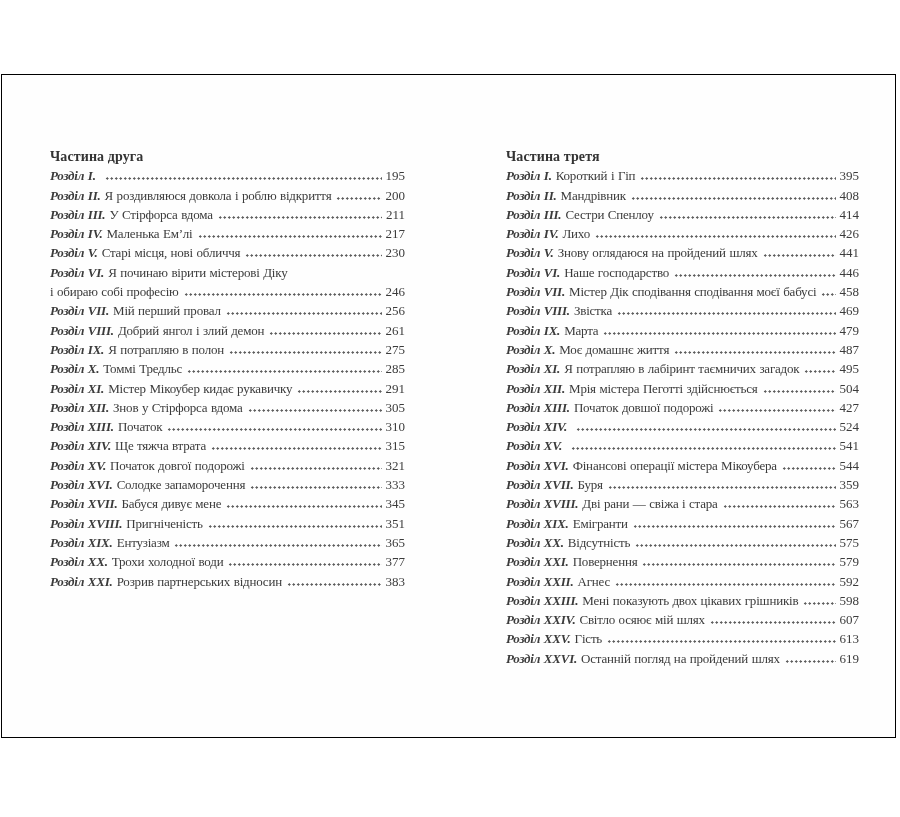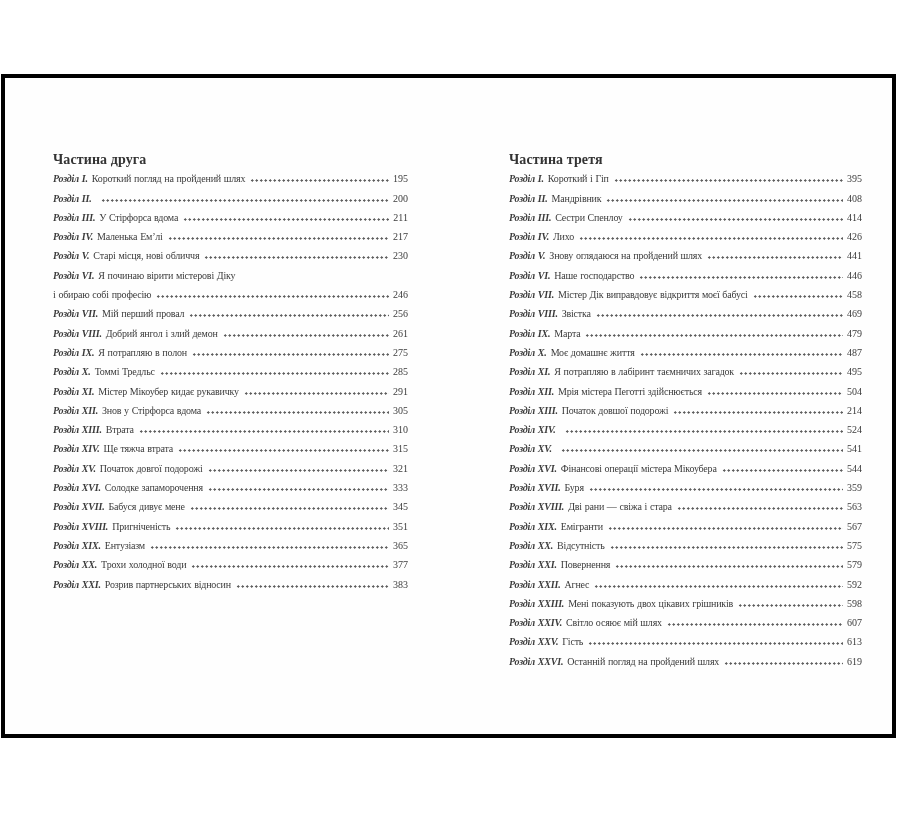--- a/index.html
+++ b/index.html
@@ -12,42 +12,42 @@
   .canvas {
     position: relative;
     width: 900px; height: 817px;
     background: #ffffff;
   }
   .page {
     position: absolute;
     left: 1px; top: 74px;
     width: 895px; height: 664px;
     box-sizing: border-box;
-    border: 4px solid #000000;
+    border: 1px solid #000000;
     background: #fefefe;
   }
   .toc {
     display: flex;
     padding: 72px 0 0 48px;
     gap: 101px;
   }
   .column { flex: 0 0 auto; }
   .column.col-0 { width: 355px; }
   .column.col-1 { width: 353px; }
   .col-header {
     font-size: 14px;
     line-height: 19.3px;
     font-weight: 700;
     color: #333333;
     letter-spacing: 0.1px;
   }
   .entry {
     display: flex;
     align-items: baseline;
-    font-size: 10px;
+    font-size: 13px;
     line-height: 19.3px;
     color: #3b3b3b;
     white-space: nowrap;
     letter-spacing: -0.2px;
     word-spacing: 0.5px;
     overflow: hidden;
   }
   .label {
     font-style: italic;
     font-weight: 700;
@@ -74,26 +74,26 @@
 </head>
 <body>
 
 <div class="canvas">
   <div class="page">
     <div class="toc">
         <div class="column col-0">
           <div class="col-header">Частина друга</div>
           <div class="entry">
             <span class="label">Розділ I.</span>
-            <span class="title">Короткий погляд на пройдений шлях</span>
             <span class="leader"></span>
             <span class="pagenum">195</span>
           </div>
           <div class="entry">
             <span class="label">Розділ II.</span>
+            <span class="title">Я роздивляюся довкола і роблю відкриття</span>
             <span class="leader"></span>
             <span class="pagenum">200</span>
           </div>
           <div class="entry">
             <span class="label">Розділ III.</span>
             <span class="title">У Стірфорса вдома</span>
             <span class="leader"></span>
             <span class="pagenum">211</span>
           </div>
           <div class="entry">
@@ -148,21 +148,21 @@
             <span class="pagenum">291</span>
           </div>
           <div class="entry">
             <span class="label">Розділ XII.</span>
             <span class="title">Знов у Стірфорса вдома</span>
             <span class="leader"></span>
             <span class="pagenum">305</span>
           </div>
           <div class="entry">
             <span class="label">Розділ XIII.</span>
-            <span class="title">Втрата</span>
+            <span class="title">Початок</span>
             <span class="leader"></span>
             <span class="pagenum">310</span>
           </div>
           <div class="entry">
             <span class="label">Розділ XIV.</span>
             <span class="title">Ще тяжча втрата</span>
             <span class="leader"></span>
             <span class="pagenum">315</span>
           </div>
           <div class="entry">
@@ -241,21 +241,21 @@
             <span class="pagenum">441</span>
           </div>
           <div class="entry">
             <span class="label">Розділ VI.</span>
             <span class="title">Наше господарство</span>
             <span class="leader"></span>
             <span class="pagenum">446</span>
           </div>
           <div class="entry">
             <span class="label">Розділ VII.</span>
-            <span class="title">Містер Дік виправдовує відкриття моєї бабусі</span>
+            <span class="title">Містер Дік сподівання сподівання моєї бабусі</span>
             <span class="leader"></span>
             <span class="pagenum">458</span>
           </div>
           <div class="entry">
             <span class="label">Розділ VIII.</span>
             <span class="title">Звістка</span>
             <span class="leader"></span>
             <span class="pagenum">469</span>
           </div>
           <div class="entry">
@@ -279,21 +279,21 @@
           <div class="entry">
             <span class="label">Розділ XII.</span>
             <span class="title">Мрія містера Пеготті здійснюється</span>
             <span class="leader"></span>
             <span class="pagenum">504</span>
           </div>
           <div class="entry">
             <span class="label">Розділ XIII.</span>
             <span class="title">Початок довшої подорожі</span>
             <span class="leader"></span>
-            <span class="pagenum">214</span>
+            <span class="pagenum">427</span>
           </div>
           <div class="entry">
             <span class="label">Розділ XIV.</span>
             <span class="leader"></span>
             <span class="pagenum">524</span>
           </div>
           <div class="entry">
             <span class="label">Розділ XV.</span>
             <span class="leader"></span>
             <span class="pagenum">541</span>

